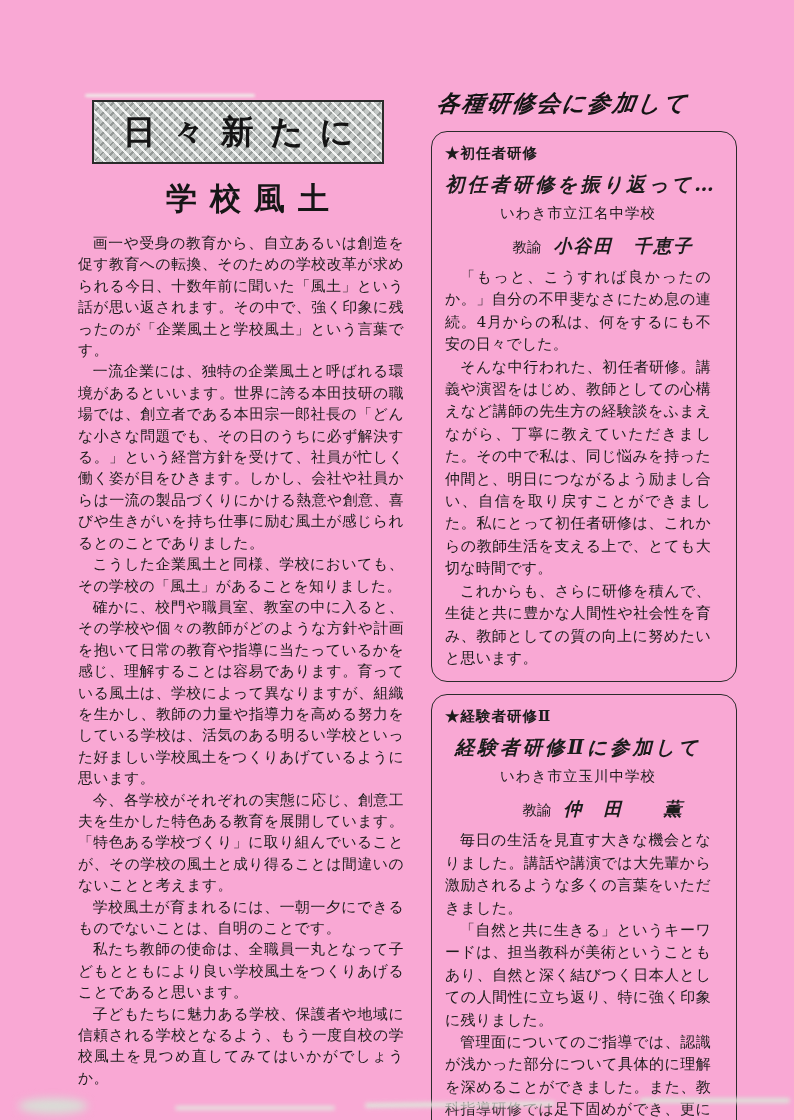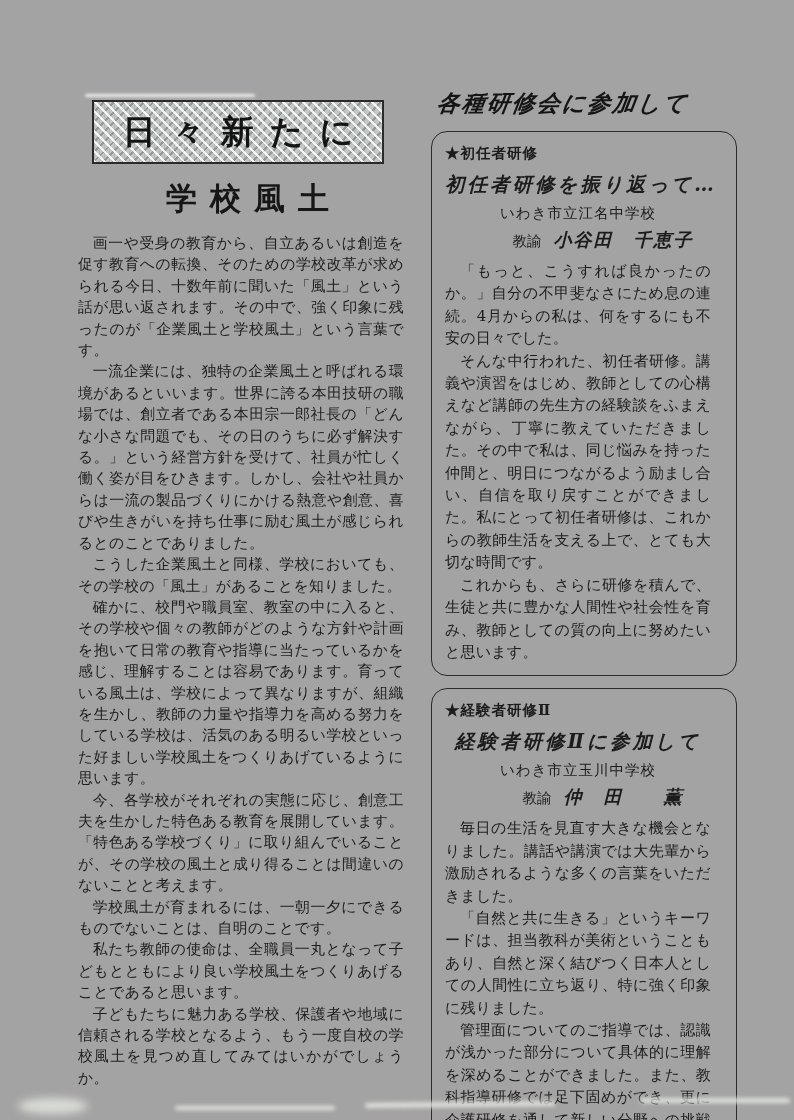--- a/index.html
+++ b/index.html
@@ -4,21 +4,21 @@
 <style>
   * { margin: 0; padding: 0; box-sizing: border-box; }
   html, body { background: #e9e9e7; }
   body { font-family: "DejaVu Serif", "Liberation Serif", serif; }
 
   .page {
     position: relative;
     width: 794px;
     height: 1120px;
     margin: 0 auto;
-    background: #a3a3a3;
+    background: #f9a8d4;
     color: #1c1c1c;
     overflow: hidden;
   }
 
   
   .left-col {
     position: absolute;
     left: 78px;
     top: 100px;
     width: 326px;
@@ -128,21 +128,21 @@
     font-size: 14.5px;
     margin-top: 6px;
     letter-spacing: 1px;
   }
   .report-box .author {
     display: flex;
     justify-content: center;
     align-items: baseline;
     gap: 12px;
     padding-left: 50px;
-    margin-top: 5px;
+    margin-top: 11px;
   }
   .report-box .author .role { font-size: 14.5px; }
   .report-box .author .name { font-size: 18px; font-weight: bold; letter-spacing: 2px; white-space: pre; font-style: italic; }
 
   .box-body { margin-top: 8px; }
   .box-body p {
     font-size: 15px;
     line-height: 22.4px;
     text-align: justify;
     text-indent: 1em;

